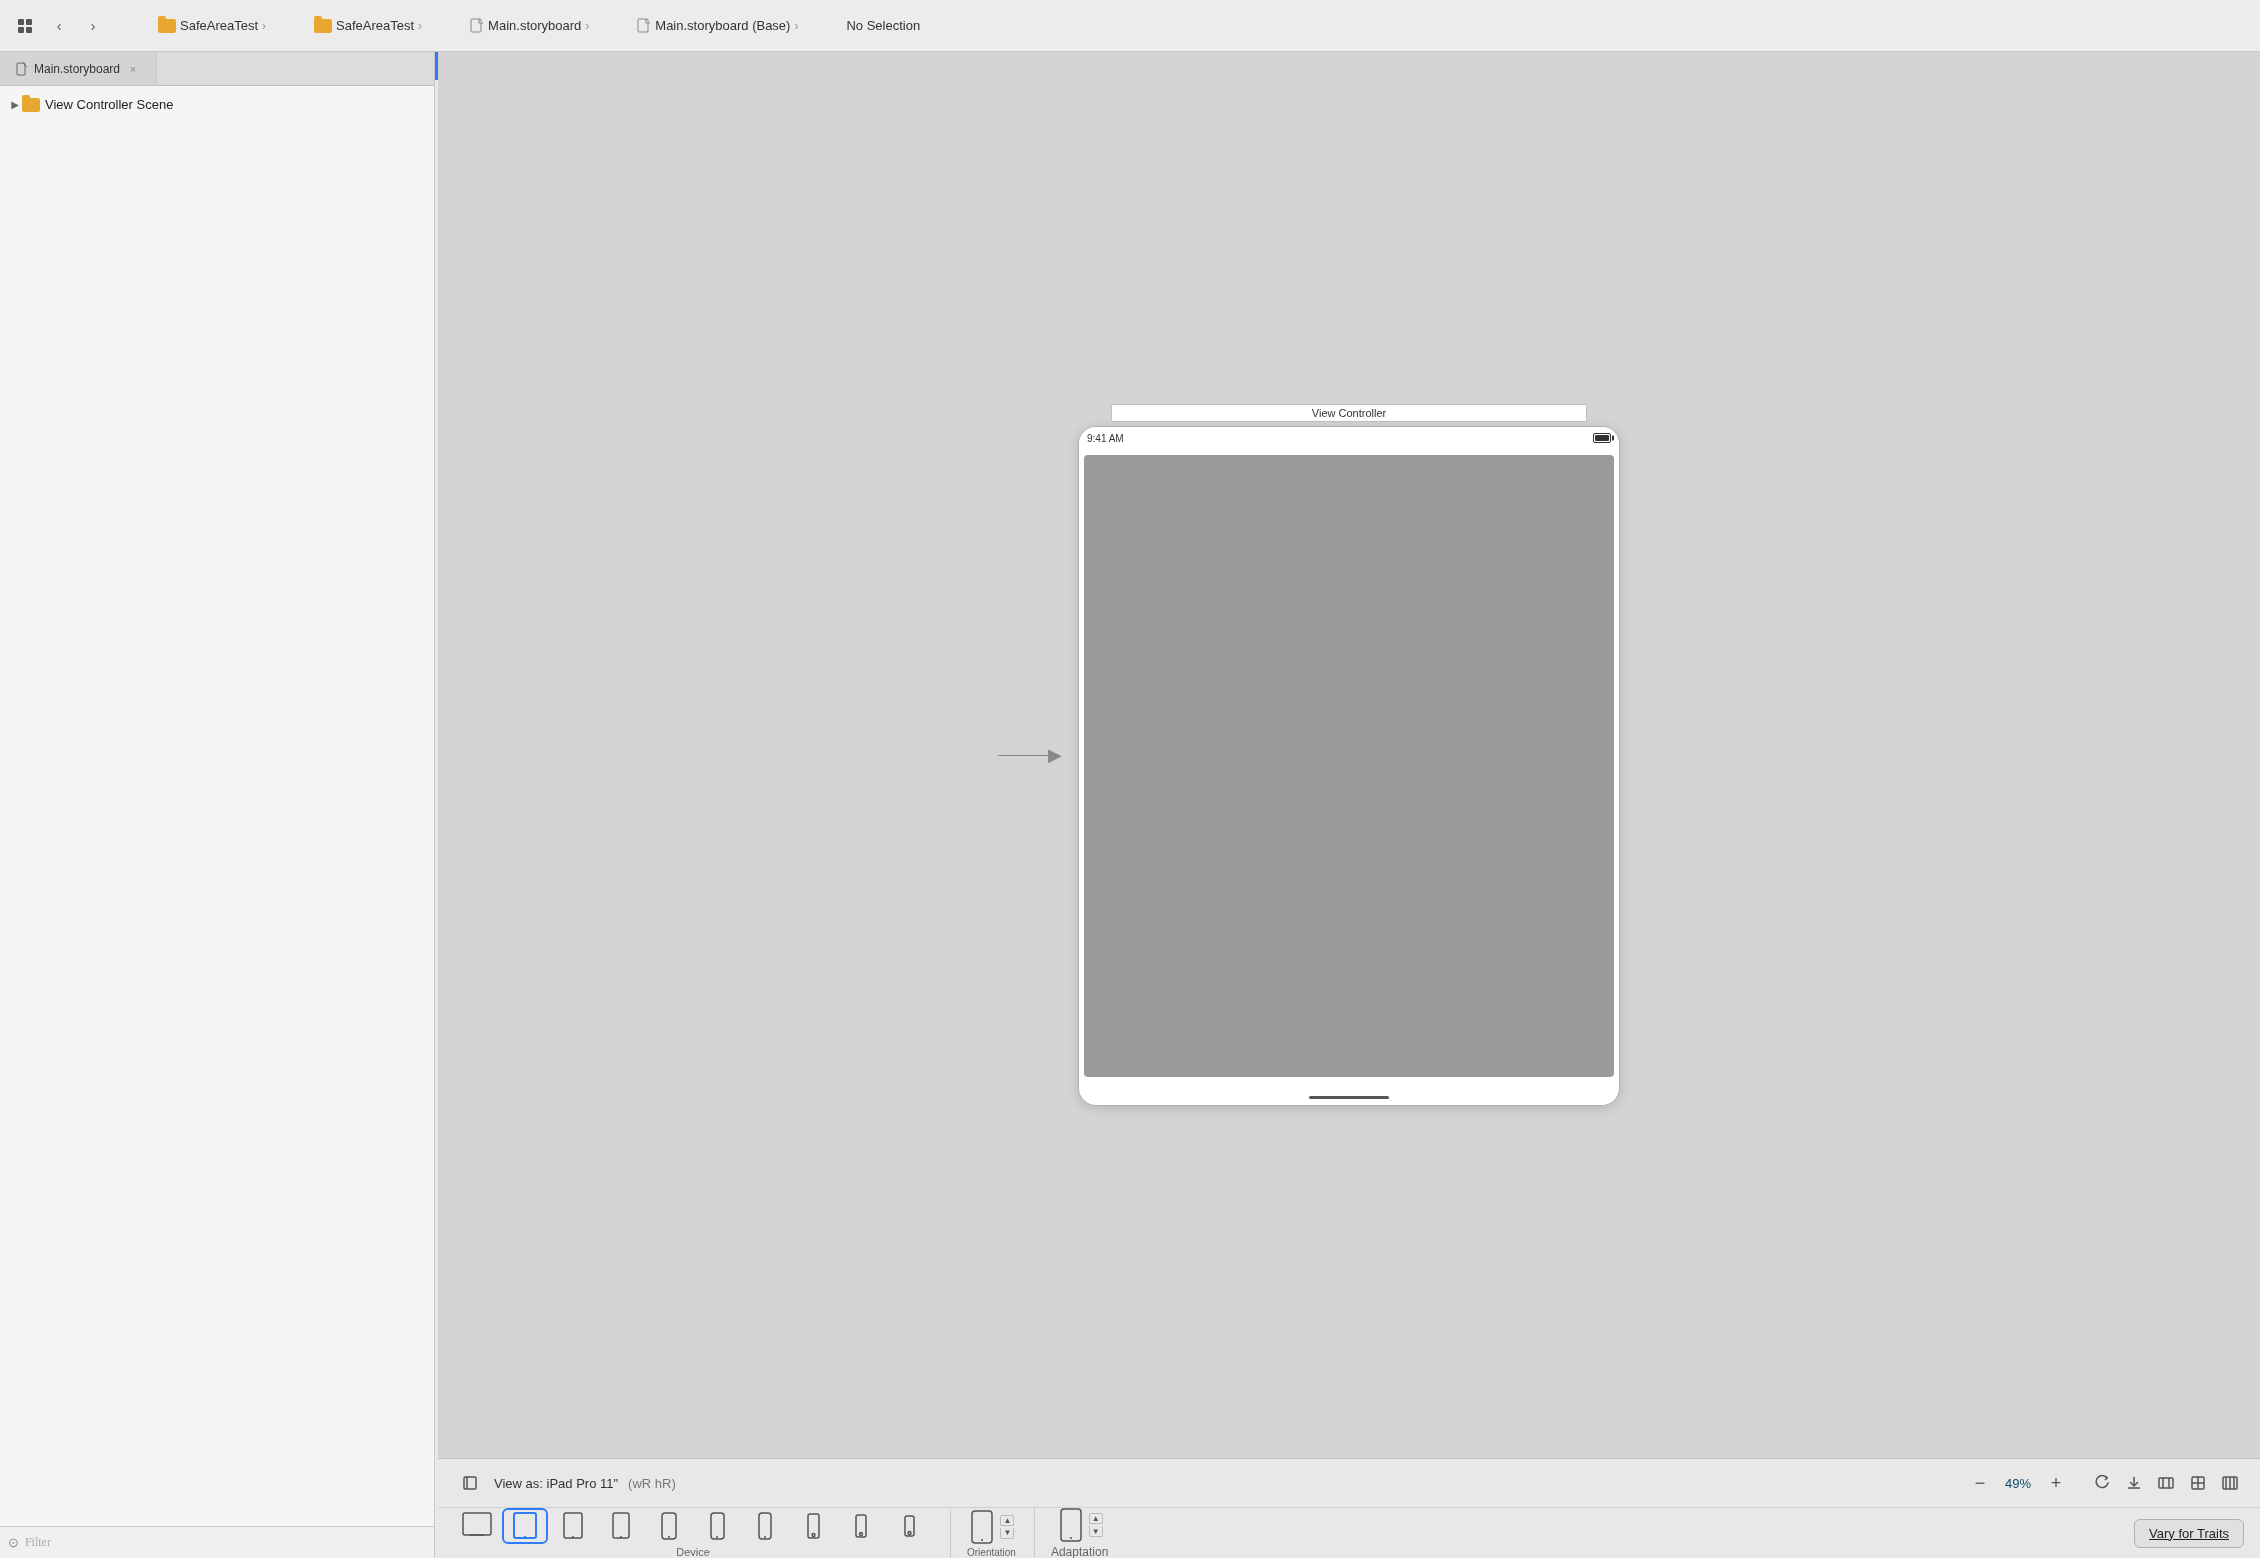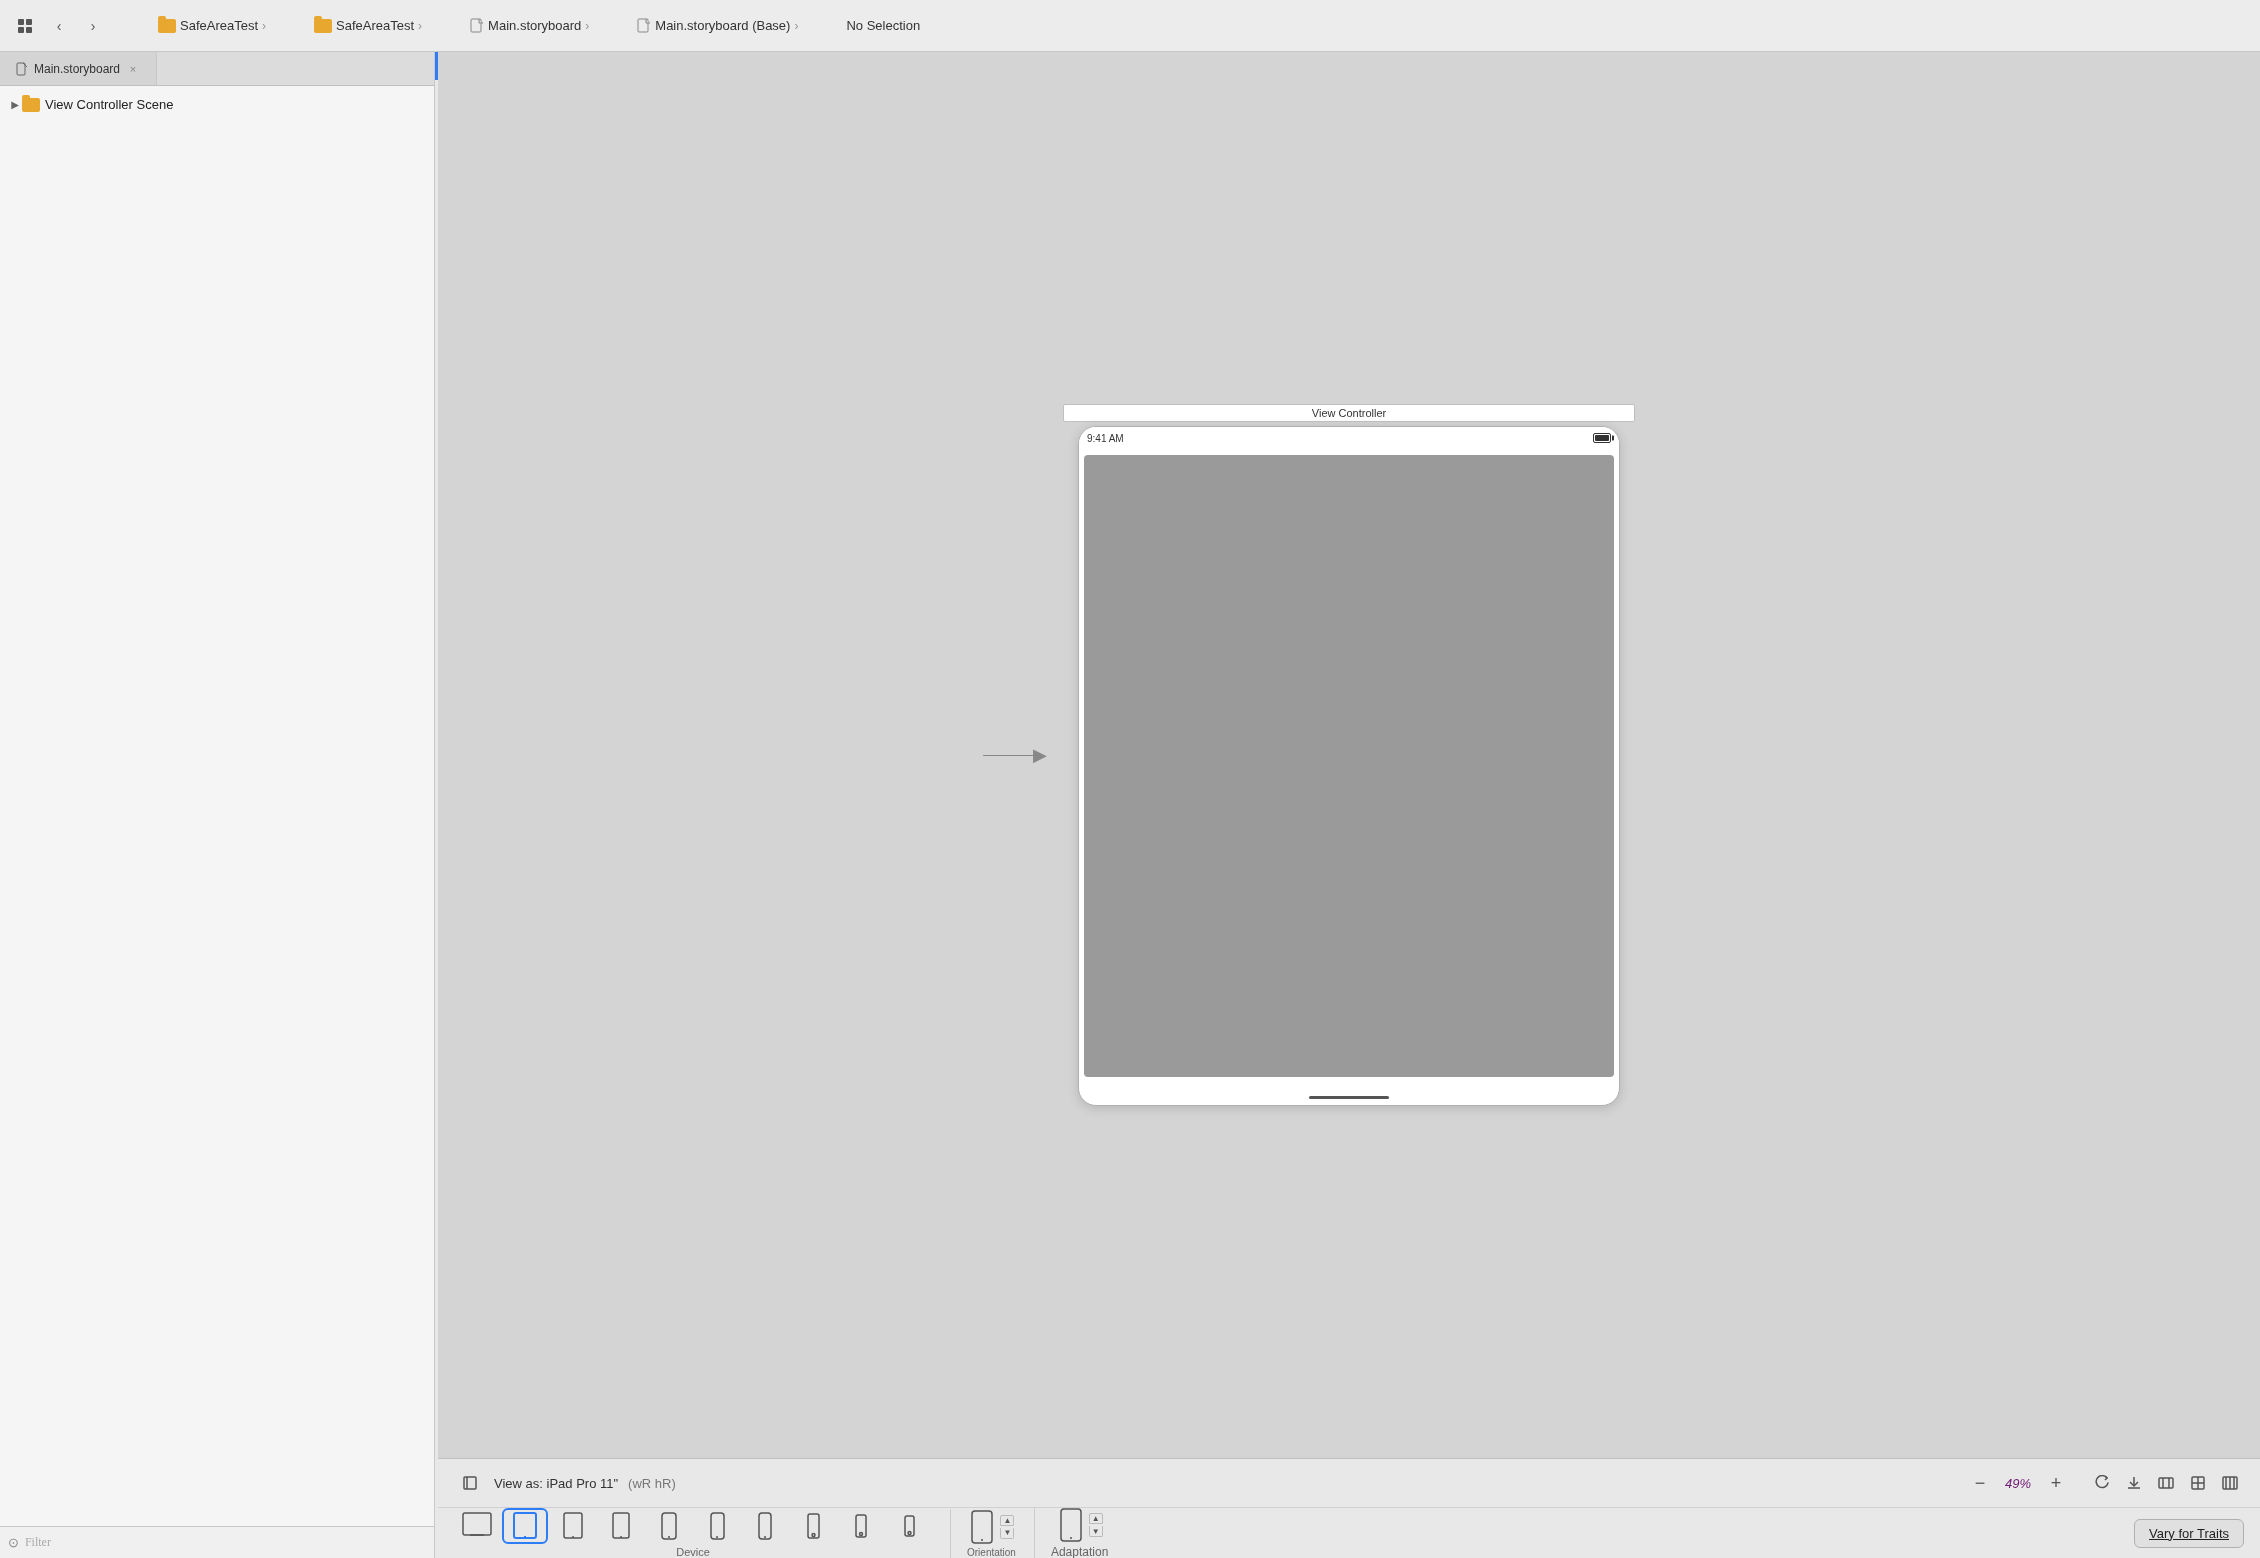--- a/index.html
+++ b/index.html
@@ -222,21 +222,21 @@
       position: relative;
     }
     .vc-label-bar {
       background: white;
       border: 1px solid #c0c0c0;
       border-radius: 2px;
       padding: 2px 16px;
       font-size: 11px;
       color: #333;
       margin-bottom: 4px;
-      width: 572px;
+      width: 476px;
       text-align: center;
     }
 
     
     .device-screen {
       position: absolute;
       top: 28px;
       left: 5px;
       right: 5px;
       bottom: 28px;
@@ -340,24 +340,23 @@
       color: #555;
       width: 24px;
       height: 24px;
       display: flex;
       align-items: center;
       justify-content: center;
       border-radius: 3px;
     }
     .zoom-level {
       font-size: 13px;
-      color: #701a75;
+      color: #0c4a6e;
       min-width: 40px;
       text-align: center;
-      font-style: italic;
     }
     .toolbar-icon-btn {
       background: transparent;
       border: none;
       cursor: pointer;
       width: 28px;
       height: 28px;
       display: flex;
       align-items: center;
       justify-content: center;

